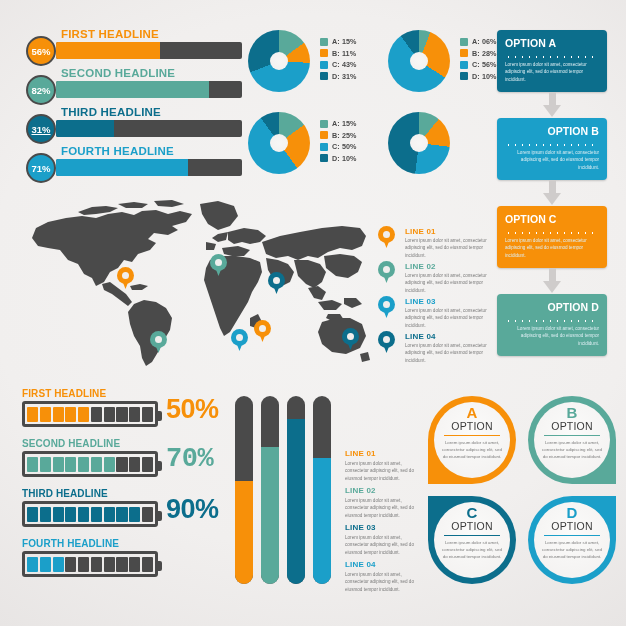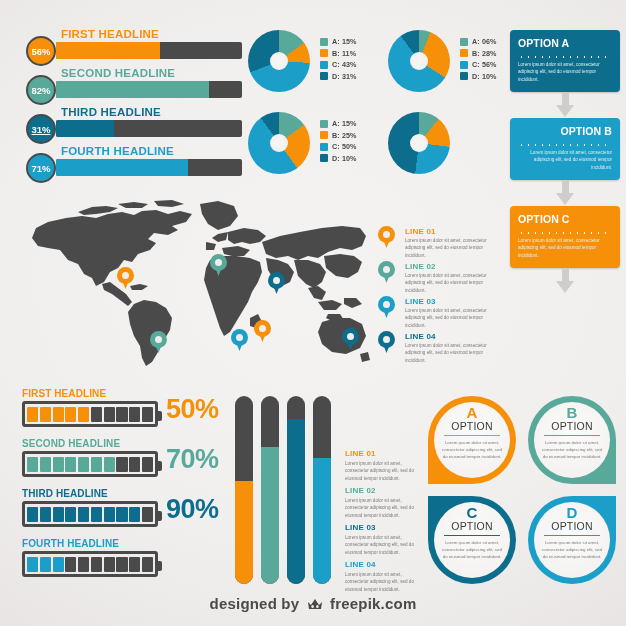--- a/index.html
+++ b/index.html
@@ -36,21 +36,21 @@
   .donut{position:relative;width:62px;height:62px;border-radius:50%;}
   .donut::after{content:"";position:absolute;left:50%;top:50%;width:18px;height:18px;
      margin:-9px 0 0 -9px;border-radius:50%;
      background:radial-gradient(circle at 50% 50%, #f7f6f5 0%, #f2f0ef 100%);}
   .legend{position:absolute;left:72px;top:6px;}
   .legrow{display:flex;align-items:center;height:11.5px;}
   .legsw{width:8px;height:8px;margin-right:4px;border-radius:1px;flex:none;}
   .legtx{font-size:7.2px;color:#4a4a4a;font-weight:bold;letter-spacing:.1px;}
 
   
-  #flow{position:absolute;left:510px;top:30px;width:112px;height:340px;}
+  #flow{position:absolute;left:497px;top:30px;width:112px;height:340px;}
   .optbox{position:relative;width:110px;height:62px;border-radius:4px;
           box-shadow:0 1px 2px rgba(0,0,0,.18);box-sizing:border-box;padding:7px 8px 0 8px;}
   .optbox .ot{font-size:10.5px;font-weight:bold;color:#fff;letter-spacing:.1px;}
   .dots{height:6px;margin:3px 0 3px 0;
         background-image:radial-gradient(circle,#ffffff 0.9px, transparent 1.1px);
         background-size:7px 6px;background-repeat:repeat-x;background-position:0 2px;}
   .arrowdn{position:relative;width:110px;height:26px;}
   .arrowdn i{position:absolute;left:50%;top:0;width:7px;height:15px;margin-left:-3.5px;
              background:#cfcccb;}
   .arrowdn b{position:absolute;left:50%;top:13px;margin-left:-9px;width:0;height:0;
@@ -174,20 +174,25 @@
       </div>
       <div class="optbox" style="background: rgb(247, 144, 9); text-align: left;">
         <div class="ot">OPTION C</div>
         <div class="dots"></div>
         <div class="lorem-w">Lorem ipsum dolor sit amet, consectetur adipiscing elit, sed do eiusmod tempor incididunt.</div>
       </div>
       <div class="arrowdn">
         <i></i>
         <b></b>
       </div>
+      <div class="optbox" style="background: rgb(89, 169, 154); text-align: right;">
+        <div class="ot">OPTION D</div>
+        <div class="dots"></div>
+        <div class="lorem-w">Lorem ipsum dolor sit amet, consectetur adipiscing elit, sed do eiusmod tempor incididunt.</div>
+      </div>
     </div>
 
   <div id="map">
     <svg width="348" height="170" viewBox="0 0 348 170">
       <g id="land" fill="#4a4a4a">
 
         <path d="M10,40 L14,30 L26,24 L44,20 L60,18 L74,20 L86,16 L100,14 L112,17 L120,13 L134,12 L146,16
                  L158,13 L170,16 L164,24 L150,28 L156,32 L146,37 L132,35 L126,41 L134,45 L128,52 L116,56
                  L110,64 L102,62 L96,70 L88,74 L82,84 L74,88 L70,80 L62,76 L56,66 L46,62 L38,52 L26,50
                  L16,48 Z"></path>
@@ -329,21 +334,21 @@
           <div class="seg" style="background: rgb(89, 169, 154);"></div>
           <div class="seg" style="background: rgb(89, 169, 154);"></div>
           <div class="seg" style="background: rgb(89, 169, 154);"></div>
           <div class="seg" style="background: rgb(89, 169, 154);"></div>
           <div class="seg" style="background: rgb(89, 169, 154);"></div>
           <div class="seg" style="background: rgb(89, 169, 154);"></div>
           <div class="seg" style="background: rgb(74, 74, 74);"></div>
           <div class="seg" style="background: rgb(74, 74, 74);"></div>
           <div class="seg" style="background: rgb(74, 74, 74);"></div>
         </div>
-        <div class="bpct" style="color: rgb(89, 169, 154);">70%</div>
+        <div class="bpct" style="color: rgb(89, 169, 154); font-family: Liberation Mono, monospace;">70%</div>
       </div>
       <div class="brow">
         <div class="bh" style="color: rgb(12, 110, 140);">THIRD HEADLINE</div>
         <div class="batt">
           <div class="seg" style="background: rgb(12, 110, 140);"></div>
           <div class="seg" style="background: rgb(12, 110, 140);"></div>
           <div class="seg" style="background: rgb(12, 110, 140);"></div>
           <div class="seg" style="background: rgb(12, 110, 140);"></div>
           <div class="seg" style="background: rgb(12, 110, 140);"></div>
           <div class="seg" style="background: rgb(12, 110, 140);"></div>
@@ -432,31 +437,20 @@
       <div class="badge" style="left: 100px; top: 100px;">
         <div class="sq" style="background: rgb(27, 159, 201); border-radius: 50% 0px 50% 50%;"></div>
         <div class="disc"></div>
         <div class="lt" style="color: rgb(27, 159, 201);">D</div>
         <div class="ow">OPTION</div>
         <div class="rule" style="background: rgb(27, 159, 201);"></div>
         <div class="lorem">Lorem ipsum dolor sit amet, consectetur adipiscing elit, sed do eiusmod tempor incididunt.</div>
       </div>
     </div>
 
-  <div id="footer">
-    <span>designed by</span>
-    <span class="crown">
-      <svg width="16" height="13" viewBox="0 0 16 13">
-        <path d="M1,4 L4,7 L8,1 L12,7 L15,4 L14,11 L2,11 Z" fill="#4a4a4a"></path>
-        <ellipse cx="5.6" cy="8.4" rx="1.3" ry="1.5" fill="#f1efee"></ellipse>
-        <ellipse cx="10.4" cy="8.4" rx="1.3" ry="1.5" fill="#f1efee"></ellipse>
-      </svg>
-    </span>
-    <span>freepik.com</span>
-  </div>
 
 <div id="donuts" style="position: absolute; left: 0px; top: 0px; width: 626px; height: 200px;">
       <div class="donut-wrap" style="left: 248px; top: 30px; width: 120px;">
         <div class="donut" style="background: conic-gradient(rgb(89, 169, 154) 0%, rgb(89, 169, 154) 15%, rgb(247, 144, 9) 15%, rgb(247, 144, 9) 26%, rgb(27, 159, 201) 26%, rgb(27, 159, 201) 69%, rgb(12, 110, 140) 69%, rgb(12, 110, 140) 100%);"></div>
         <div class="legend">
           <div class="legrow">
             <span class="legsw" style="background: rgb(89, 169, 154);"></span>
             <span class="legtx">A: 15%</span>
           </div>
           <div class="legrow">

